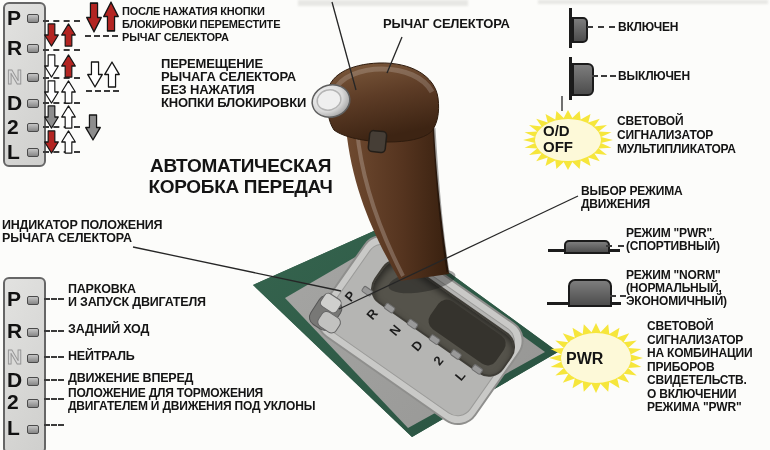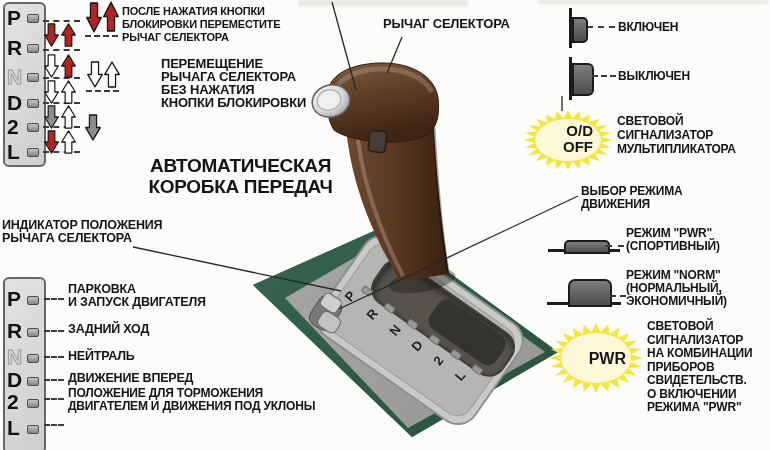--- a/index.html
+++ b/index.html
@@ -31,21 +31,21 @@
     background:linear-gradient(130deg,#b7b7b5,#8d8d8b);}
   .bezel-wrap{left:325px;top:270px;width:190px;height:120px;transform:rotate(35deg);z-index:3;}
   .bezel-outer{left:0;top:0;width:186px;height:116px;background:#c9c9c7;border:2px solid #8f8f8d;border-radius:22px;}
   .bezel-mid{left:8px;top:8px;width:172px;height:102px;background:#b5b5b3;border:1px solid #9b9b99;border-radius:16px;}
   .gate{left:28px;top:12px;width:154px;height:46px;background:#55534b;border:2px solid #3f3d37;
         border-radius:18px;box-shadow:inset 3px 3px 7px rgba(0,0,0,.55);}
   .gate-dark{left:95px;top:18px;width:80px;height:34px;background:#35332d;border-radius:10px;}
   .cletter{font-weight:700;font-size:13px;line-height:13px;color:#1c1c1c;transform:rotate(-85deg);z-index:4;}
   .cpill{width:9px;height:5px;background:#999;border:1px solid #6e6e6e;border-radius:2px;z-index:4;}
   .modebtn-wrap{left:312px;top:296px;width:34px;height:38px;transform:rotate(33deg);z-index:3;}
-  .burst-text{z-index:6;text-align:right;font-weight:800;}
+  .burst-text{z-index:6;text-align:left;font-weight:800;}
   svg.overlay{position:absolute;left:0;top:0;z-index:5;pointer-events:none;}
   .remnant{background:#e7e7e4;filter:blur(1px);z-index:0;}
 </style>
 </head>
 <body>
 
 <div id="stage">
 
   <div class="abs remnant" style="left:298px;top:0;width:170px;height:6px;"></div>
   <div class="abs remnant" style="left:538px;top:0;width:230px;height:4px;"></div>

